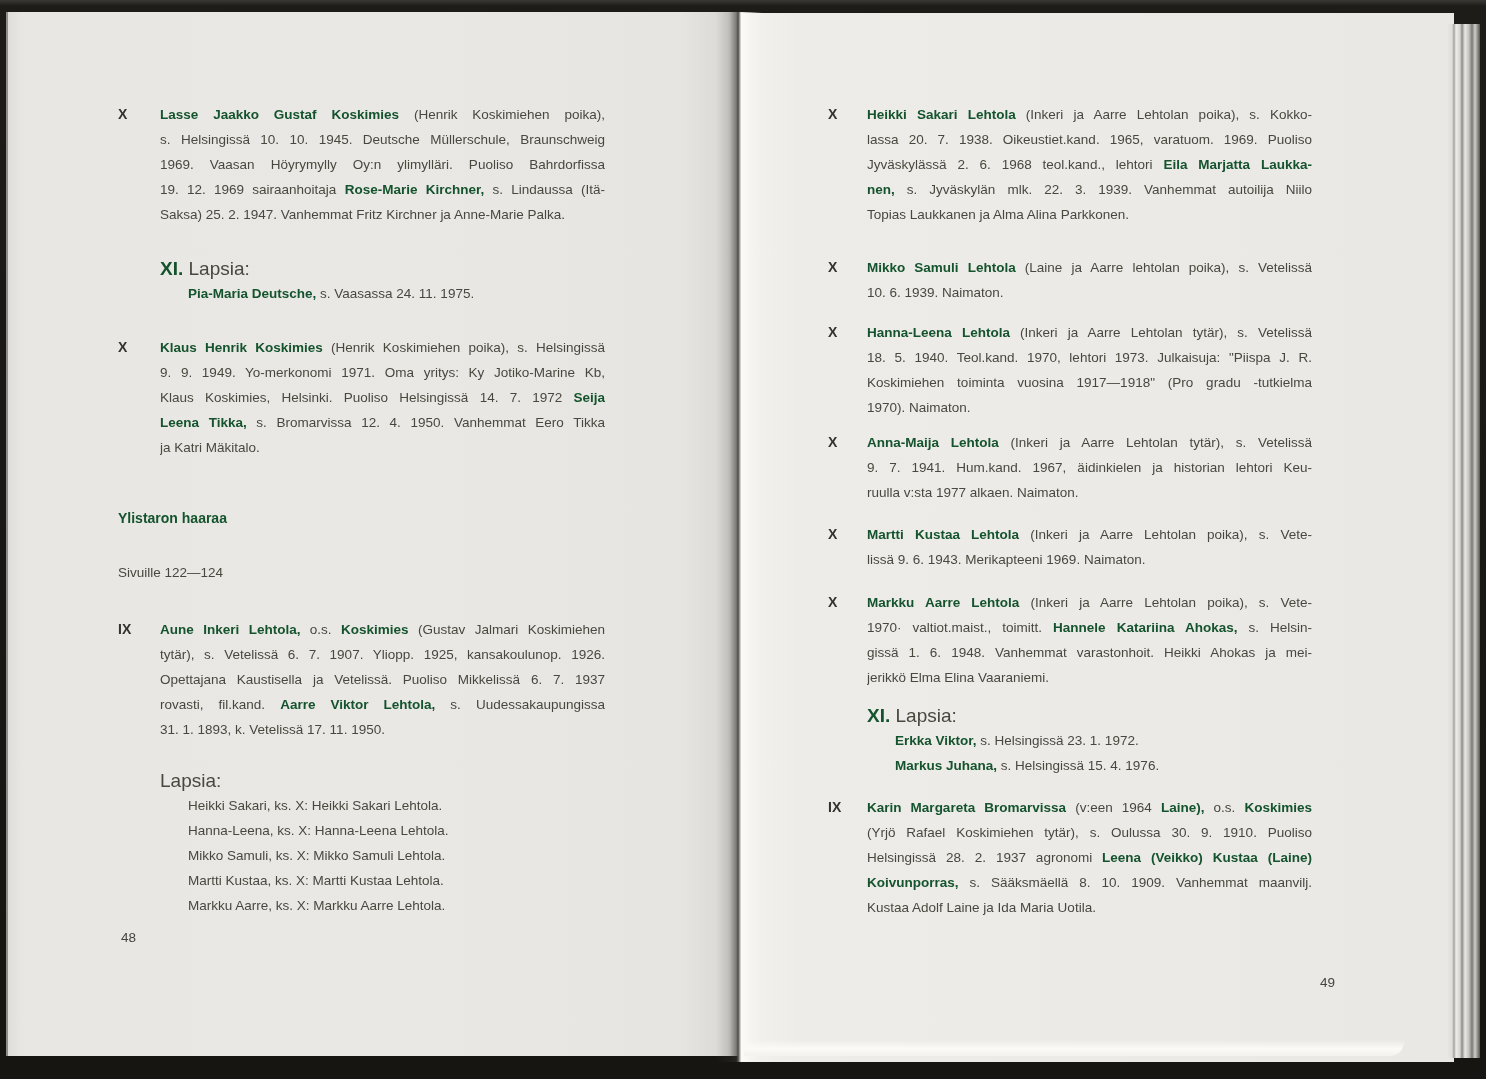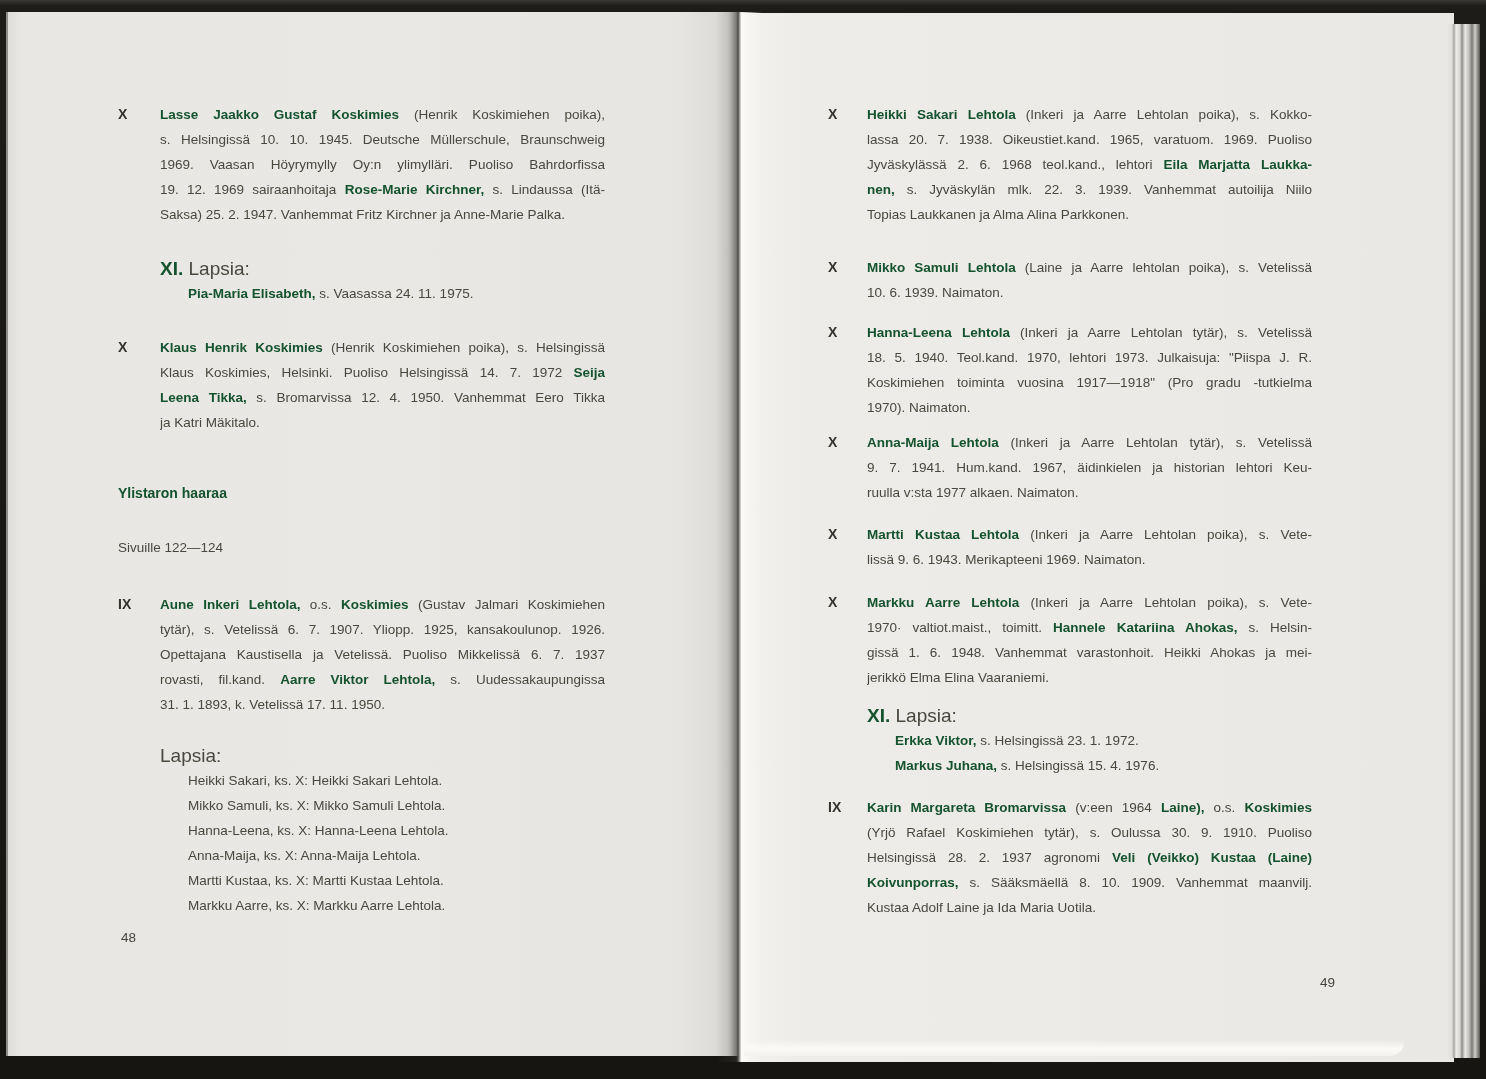--- a/index.html
+++ b/index.html
@@ -75,27 +75,28 @@
         <div class="line just"><span class="b">Lasse Jaakko Gustaf Koskimies</span><span class="r"> (Henrik Koskimiehen poika),</span></div>
         <div class="line just"><span class="r">s. Helsingissä 10. 10. 1945. Deutsche Müllerschule, Braunschweig</span></div>
         <div class="line just"><span class="r">1969. Vaasan Höyrymylly Oy:n ylimylläri. Puoliso Bahrdorfissa</span></div>
         <div class="line just"><span class="r">19. 12. 1969 sairaanhoitaja </span><span class="b">Rose-Marie Kirchner,</span><span class="r"> s. Lindaussa (Itä-</span></div>
         <div class="line"><span class="r">Saksa) 25. 2. 1947. Vanhemmat Fritz Kirchner ja Anne-Marie Palka.</span></div>
       </div>
     </div>
     <div class="cblock" style="margin-top: 29px;">
       <div class="line label"><span class="b">XI. </span><span class="r">Lapsia:</span></div>
       <div class="clines">
-        <div class="line"><span class="b">Pia-Maria Elisabeth,</span><span class="r"> s. Vaasassa 24. 11. 1975.</span></div>
+        <div class="line"><span class="b">Pia-Maria Deutsche,</span><span class="r"> s. Vaasassa 24. 11. 1975.</span></div>
       </div>
     </div>
     <div class="entry" style="margin-top: 29px;">
       <div class="enum">X</div>
       <div class="ebody">
         <div class="line just"><span class="b">Klaus Henrik Koskimies</span><span class="r"> (Henrik Koskimiehen poika), s. Helsingissä</span></div>
+        <div class="line just"><span class="r">9. 9. 1949. Yo-merkonomi 1971. Oma yritys: Ky Jotiko-Marine Kb,</span></div>
         <div class="line just"><span class="r">Klaus Koskimies, Helsinki. Puoliso Helsingissä 14. 7. 1972 </span><span class="b">Seija</span></div>
         <div class="line just"><span class="b">Leena Tikka,</span><span class="r"> s. Bromarvissa 12. 4. 1950. Vanhemmat Eero Tikka</span></div>
         <div class="line"><span class="r">ja Katri Mäkitalo.</span></div>
       </div>
     </div>
     <div class="line plain bold-line" style="margin-top: 46px;"><span class="b">Ylistaron haaraa</span></div>
     <div class="line plain" style="margin-top: 29px;"><span class="r">Sivuille 122—124</span></div>
     <div class="entry" style="margin-top: 32px;">
       <div class="enum">IX</div>
       <div class="ebody">
@@ -103,23 +104,22 @@
         <div class="line just"><span class="r">tytär), s. Vetelissä 6. 7. 1907. Yliopp. 1925, kansakoulunop. 1926.</span></div>
         <div class="line just"><span class="r">Opettajana Kaustisella ja Vetelissä. Puoliso Mikkelissä 6. 7. 1937</span></div>
         <div class="line just"><span class="r">rovasti, fil.kand. </span><span class="b">Aarre Viktor Lehtola,</span><span class="r"> s. Uudessakaupungissa</span></div>
         <div class="line"><span class="r">31. 1. 1893, k. Vetelissä 17. 11. 1950.</span></div>
       </div>
     </div>
     <div class="cblock" style="margin-top: 26px;">
       <div class="line label"><span class="r">Lapsia:</span></div>
       <div class="clines">
         <div class="line"><span class="r">Heikki Sakari, ks. X: Heikki Sakari Lehtola.</span></div>
+        <div class="line"><span class="r">Hanna-Leena, ks. X: Hanna-Leena Lehtola.</span></div>
         <div class="line"><span class="r">Mikko Samuli, ks. X: Mikko Samuli Lehtola.</span></div>
-        <div class="line"><span class="r">Hanna-Leena, ks. X: Hanna-Leena Lehtola.</span></div>
-        <div class="line"><span class="r">Anna-Maija, ks. X: Anna-Maija Lehtola.</span></div>
         <div class="line"><span class="r">Martti Kustaa, ks. X: Martti Kustaa Lehtola.</span></div>
         <div class="line"><span class="r">Markku Aarre, ks. X: Markku Aarre Lehtola.</span></div>
       </div>
     </div>
   </div>
 <div class="content" id="right-content">
     <div class="entry" style="margin-top: 102px;">
       <div class="enum">X</div>
       <div class="ebody">
         <div class="line just"><span class="b">Heikki Sakari Lehtola</span><span class="r"> (Inkeri ja Aarre Lehtolan poika), s. Kokko-</span></div>
@@ -174,21 +174,21 @@
       <div class="clines">
         <div class="line"><span class="b">Erkka Viktor,</span><span class="r"> s. Helsingissä 23. 1. 1972.</span></div>
         <div class="line"><span class="b">Markus Juhana,</span><span class="r"> s. Helsingissä 15. 4. 1976.</span></div>
       </div>
     </div>
     <div class="entry" style="margin-top: 17px;">
       <div class="enum">IX</div>
       <div class="ebody">
         <div class="line just"><span class="b">Karin Margareta Bromarvissa</span><span class="r"> (v:een 1964 </span><span class="b">Laine),</span><span class="r"> o.s. </span><span class="b">Koskimies</span></div>
         <div class="line just"><span class="r">(Yrjö Rafael Koskimiehen tytär), s. Oulussa 30. 9. 1910. Puoliso</span></div>
-        <div class="line just"><span class="r">Helsingissä 28. 2. 1937 agronomi </span><span class="b">Veli (Veikko) Kustaa (Laine)</span></div>
+        <div class="line just"><span class="r">Helsingissä 28. 2. 1937 agronomi </span><span class="b">Leena (Veikko) Kustaa (Laine)</span></div>
         <div class="line just"><span class="b">Koivunporras,</span><span class="r"> s. Sääksmäellä 8. 10. 1909. Vanhemmat maanvilj.</span></div>
         <div class="line"><span class="r">Kustaa Adolf Laine ja Ida Maria Uotila.</span></div>
       </div>
     </div>
   </div>
 
 <div class="page-num" id="page-num-left">48</div>
 <div class="page-num" id="page-num-right">49</div>
 
 </body></html>

